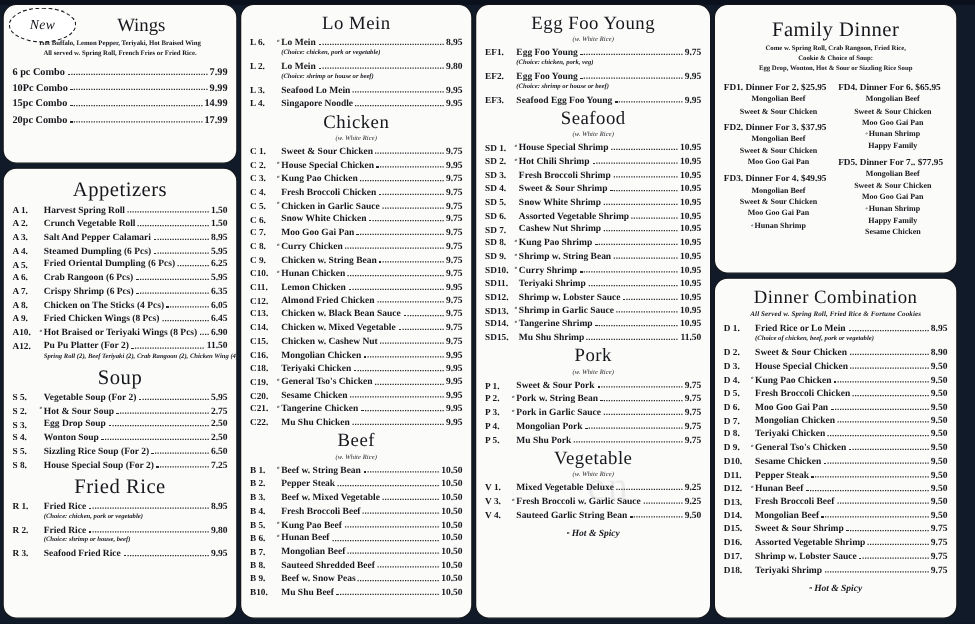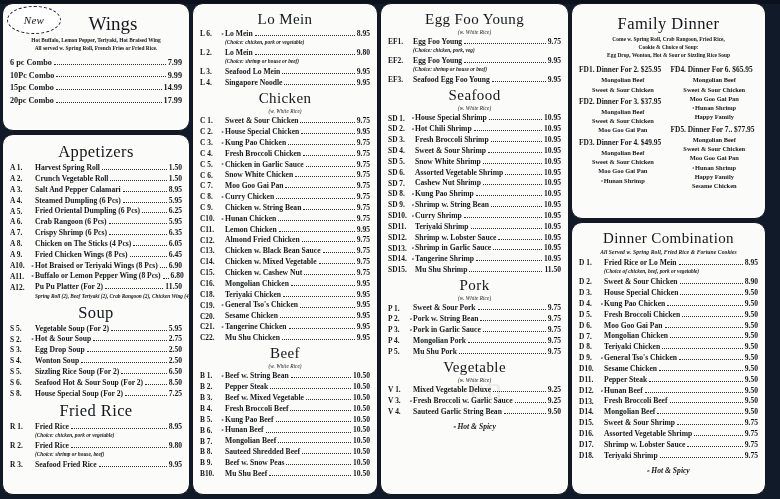--- a/index.html
+++ b/index.html
@@ -92,21 +92,21 @@
   .wings-wrap{position:relative;}
   .newbadge{
     position:absolute;left:4px;top:2px;width:52px;height:26px;
     border:1.4px dashed #1a1c20;border-radius:50%;
     display:flex;align-items:center;justify-content:center;
     font-family:"Liberation Serif", serif;font-style:italic;font-size:11px;
     letter-spacing:.3px;
     background:#fff;
   }
   .wings-title{
-    text-align:center;font-size:19px;margin:5px 0 1px 0;padding-left:34px;
+    text-align:center;font-size:15px;margin:5px 0 1px 0;padding-left:34px;
   }
   li.wing{
     display:flex;align-items:flex-end;font-size:8.2px;font-weight:bold;
     margin-bottom:3.6px;white-space:nowrap;
   }
   li.wing .nm{flex:0 0 auto;}
   li.wing .dots{flex:1 1 auto;border-bottom:1px dotted #2a2c31;margin:0 2px 2.4px 2px;height:1px;}
   li.wing .pr{flex:0 0 auto;}
 
   
@@ -235,27 +235,20 @@
             <span class="pr">6.45</span>
           </li>
           <li class="item">
             <span class="num">A10.</span>
             <span class="spicy">ᵒ</span>
             <span class="nm">Hot Braised or Teriyaki Wings (8 Pcs)</span>
             <span class="dots"></span>
             <span class="pr">6.90</span>
           </li>
           <li class="item">
-            <span class="num">A11.</span>
-            <span class="spicy">ᵒ</span>
-            <span class="nm">Buffalo or Lemon Pepper Wing (8 Pcs)</span>
-            <span class="dots"></span>
-            <span class="pr">6.80</span>
-          </li>
-          <li class="item">
             <span class="num">A12.</span>
             <span class="spicy"></span>
             <span class="nm">Pu Pu Platter (For 2)</span>
             <span class="dots"></span>
             <span class="pr">11.50</span>
           </li>
           <div class="sub">Spring Roll (2), Beef Teriyaki (2), Crab Rangoon (2), Chicken Wing (4), Crispy Shrimp (2)</div>
         </ul>
 
       <h2 class="sec sec-lg">Soup</h2>
@@ -287,27 +280,20 @@
             <span class="nm">Wonton Soup</span>
             <span class="dots"></span>
             <span class="pr">2.50</span>
           </li>
           <li class="item">
             <span class="num">S 5.</span>
             <span class="spicy"></span>
             <span class="nm">Sizzling Rice Soup (For 2)</span>
             <span class="dots"></span>
             <span class="pr">6.50</span>
-          </li>
-          <li class="item">
-            <span class="num">S 6.</span>
-            <span class="spicy"></span>
-            <span class="nm">Seafood Hot &amp; Sour Soup (For 2)</span>
-            <span class="dots"></span>
-            <span class="pr">8.50</span>
           </li>
           <li class="item">
             <span class="num">S 8.</span>
             <span class="spicy"></span>
             <span class="nm">House Special Soup (For 2)</span>
             <span class="dots"></span>
             <span class="pr">7.25</span>
           </li>
         </ul>
 

